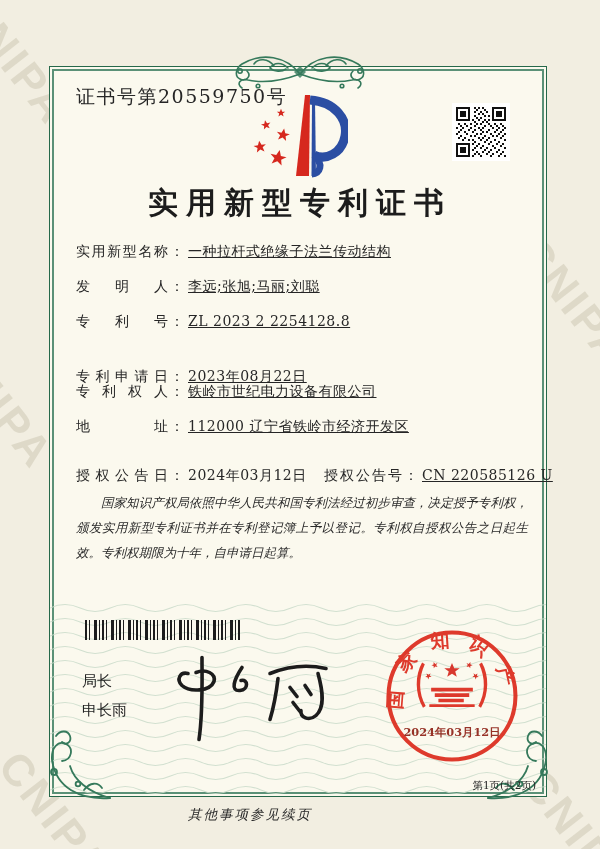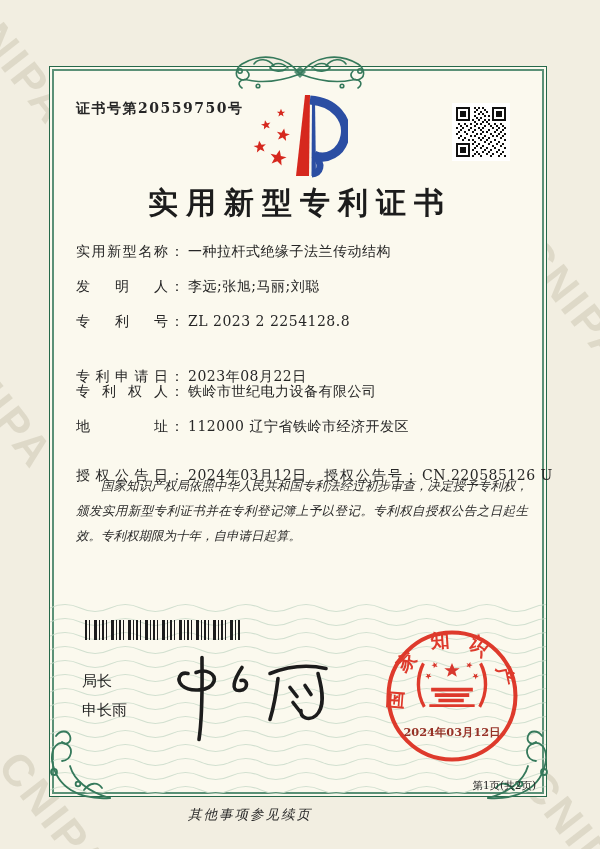--- a/index.html
+++ b/index.html
@@ -22,36 +22,36 @@
   
   .frame{
     position:absolute;left:49px;top:66px;width:498px;height:731px;
     border:1.5px solid #26684a;background:#fbf9ee;box-sizing:border-box;
   }
   .frame-inner{
     position:absolute;inset:2px;border:2.5px solid #5b9177;
   }
   .guilloche{position:absolute;left:0;bottom:0;width:100%;height:200px;}
   
-  .cert-no{position:absolute;left:76px;top:100px;font-size:14px;letter-spacing:1.5px;font-weight:bold;}
+  .cert-no{position:absolute;left:76px;top:84px;font-size:19px;letter-spacing:1.5px;}
   .title{
     position:absolute;left:0;top:183px;width:600px;text-align:center;
     font-size:30px;font-weight:700;letter-spacing:8px;color:#1c1c1c;
   }
   .qr-box{position:absolute;left:452px;top:103px;width:58px;height:58px;background:#fff;
           display:flex;align-items:center;justify-content:center;}
   
-  .row{position:absolute;left:76px;width:452px;font-size:14px;white-space:nowrap;}
+  .row{position:absolute;left:76px;width:452px;font-size:14px;white-space:nowrap;text-decoration:underline;}
   .flabel{display:inline-block;width:92px;text-align:justify;text-align-last:justify;vertical-align:bottom;}
   .flabel2{display:inline-block;width:78px;text-align:justify;text-align-last:justify;vertical-align:bottom;margin-top:14px;}
   .colon{display:inline-block;margin:0 4px 0 2px;}
   .fvalue{letter-spacing:0.5px;}
   .fvalue.w1{display:inline-block;width:136px;}
   
-  .paras{position:absolute;left:76px;top:475px;width:452px;font-family:Liberation Mono, monospace;}
+  .paras{position:absolute;left:76px;top:490px;width:452px;}
   .paras p{
     margin:0 0 3px 0;font-size:12.5px;line-height:25px;text-indent:2em;
     font-style:italic;color:#2a2a2a;text-align:justify;
   }
   
   .barcode{
     position:absolute;left:85px;top:620px;width:156px;height:20px;
     background:repeating-linear-gradient(90deg,
       #1d1d1d 0 2px,transparent 2px 4px,
       #1d1d1d 4px 5px,transparent 5px 9px,

